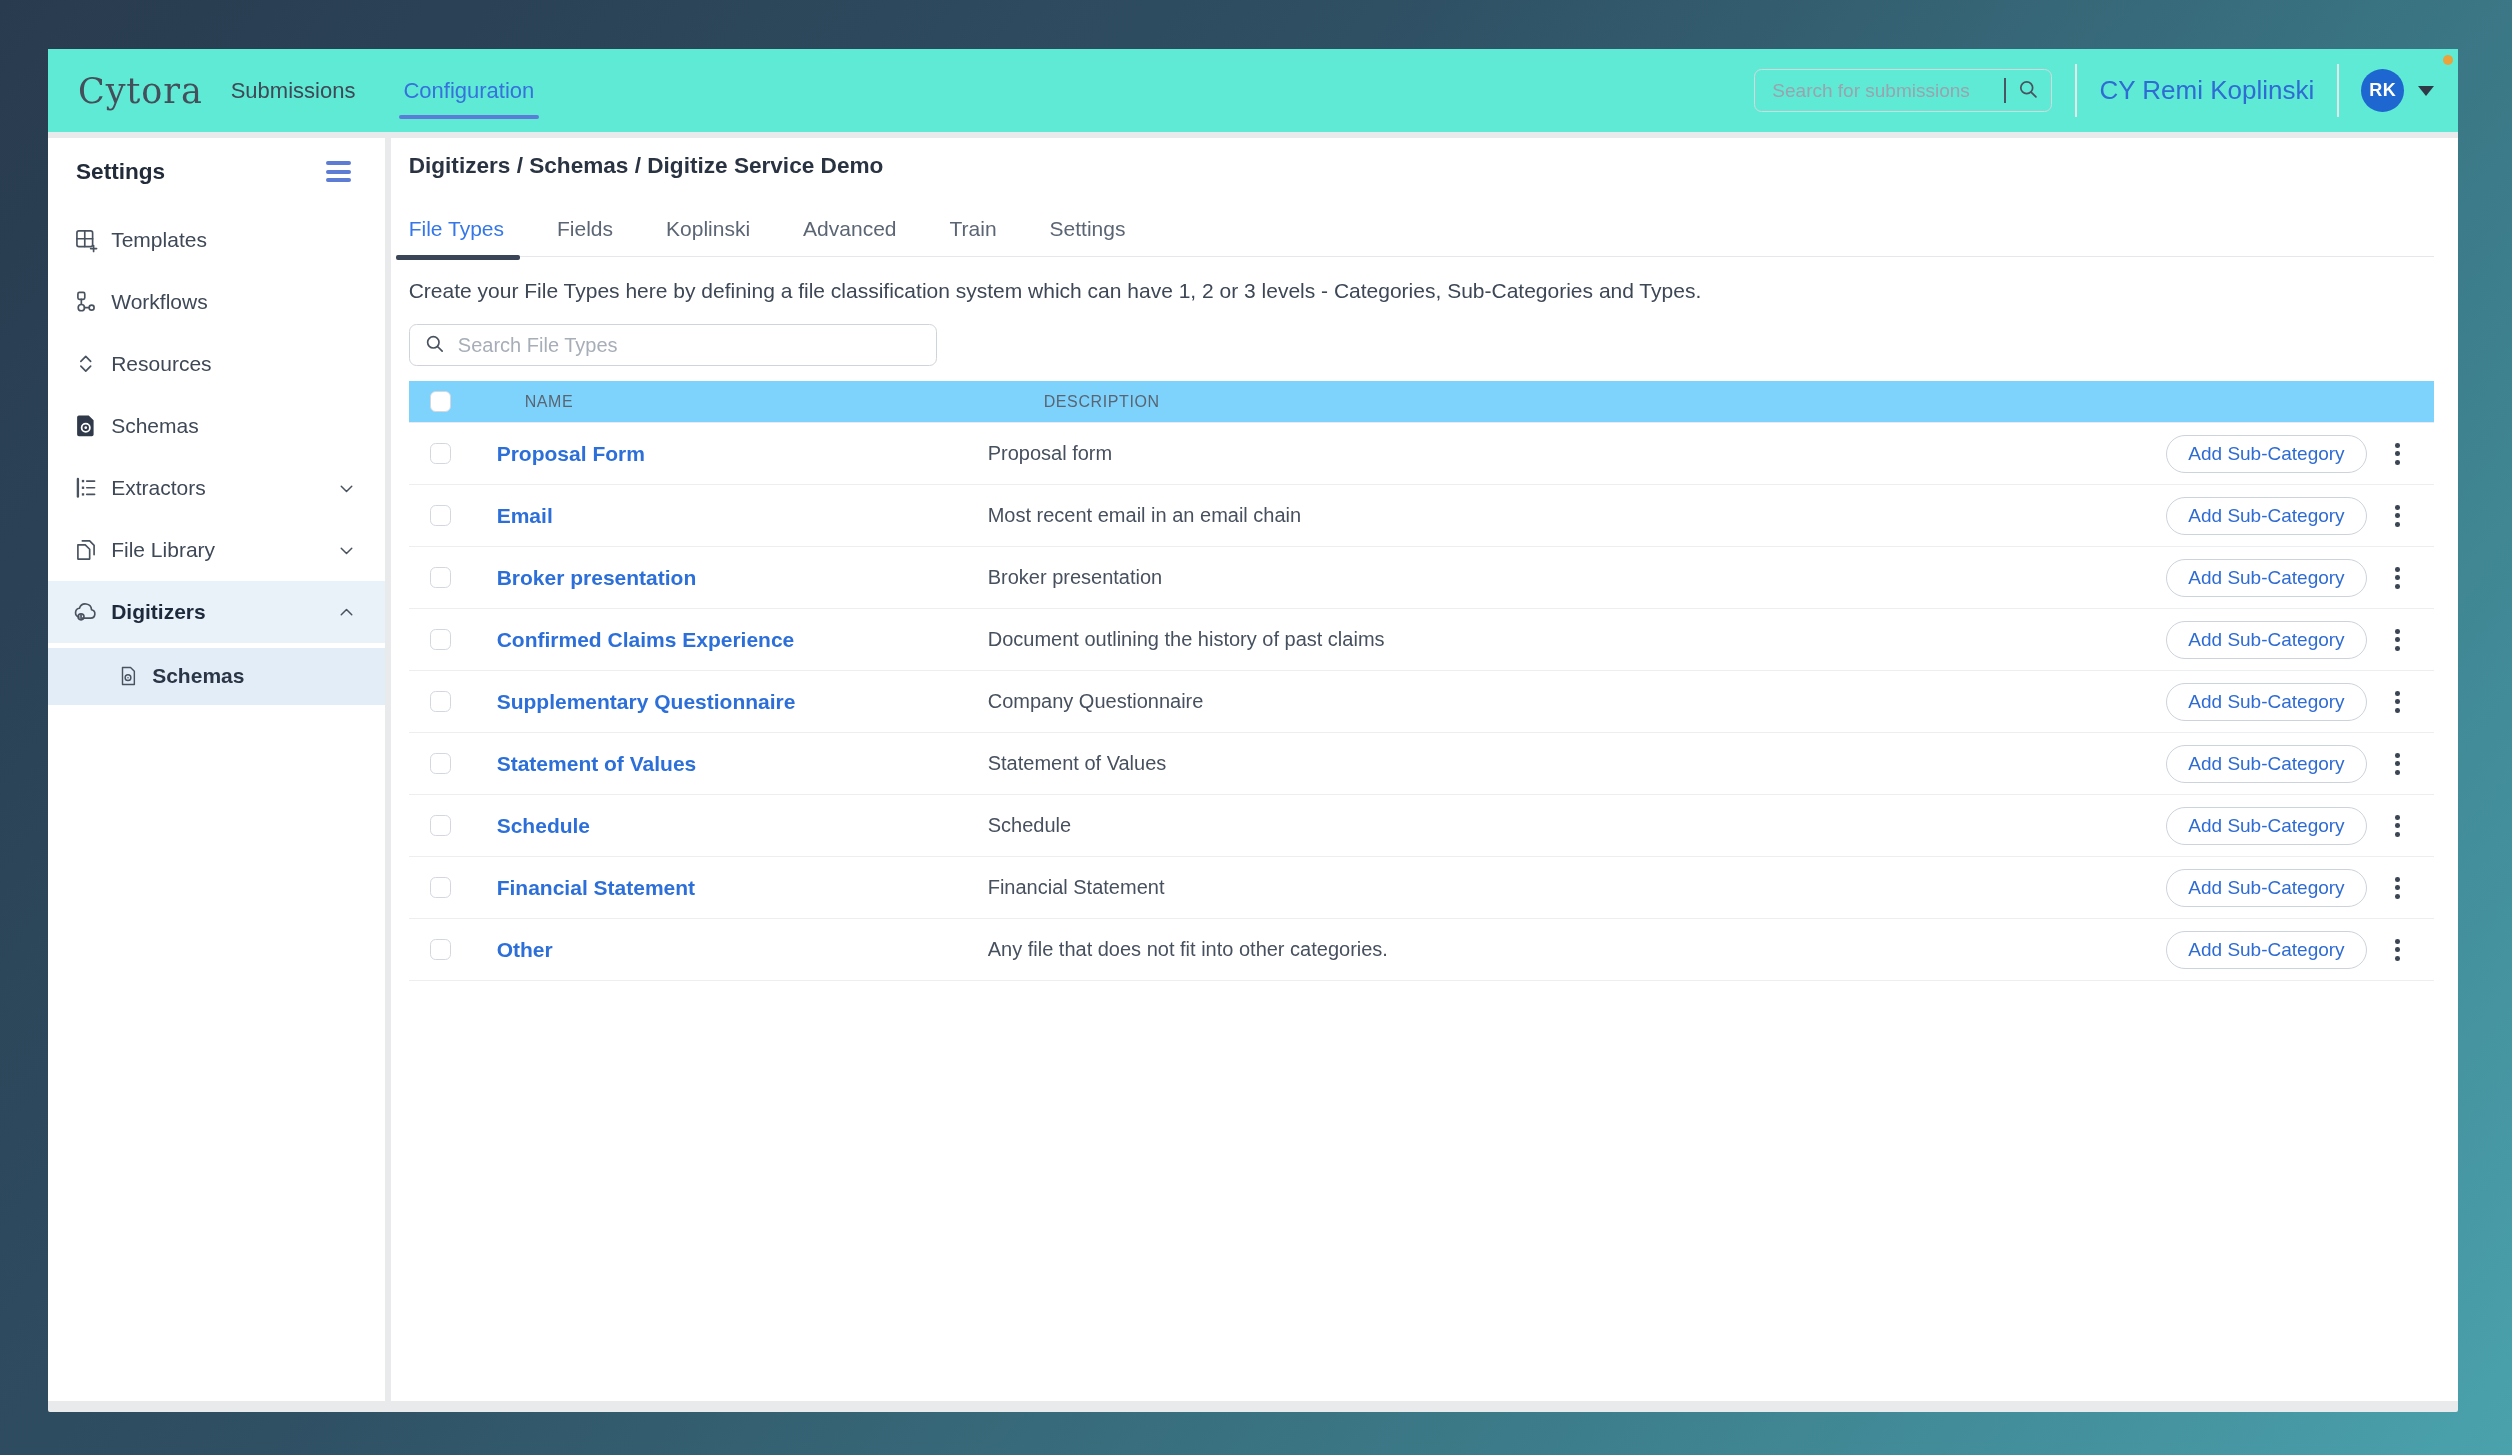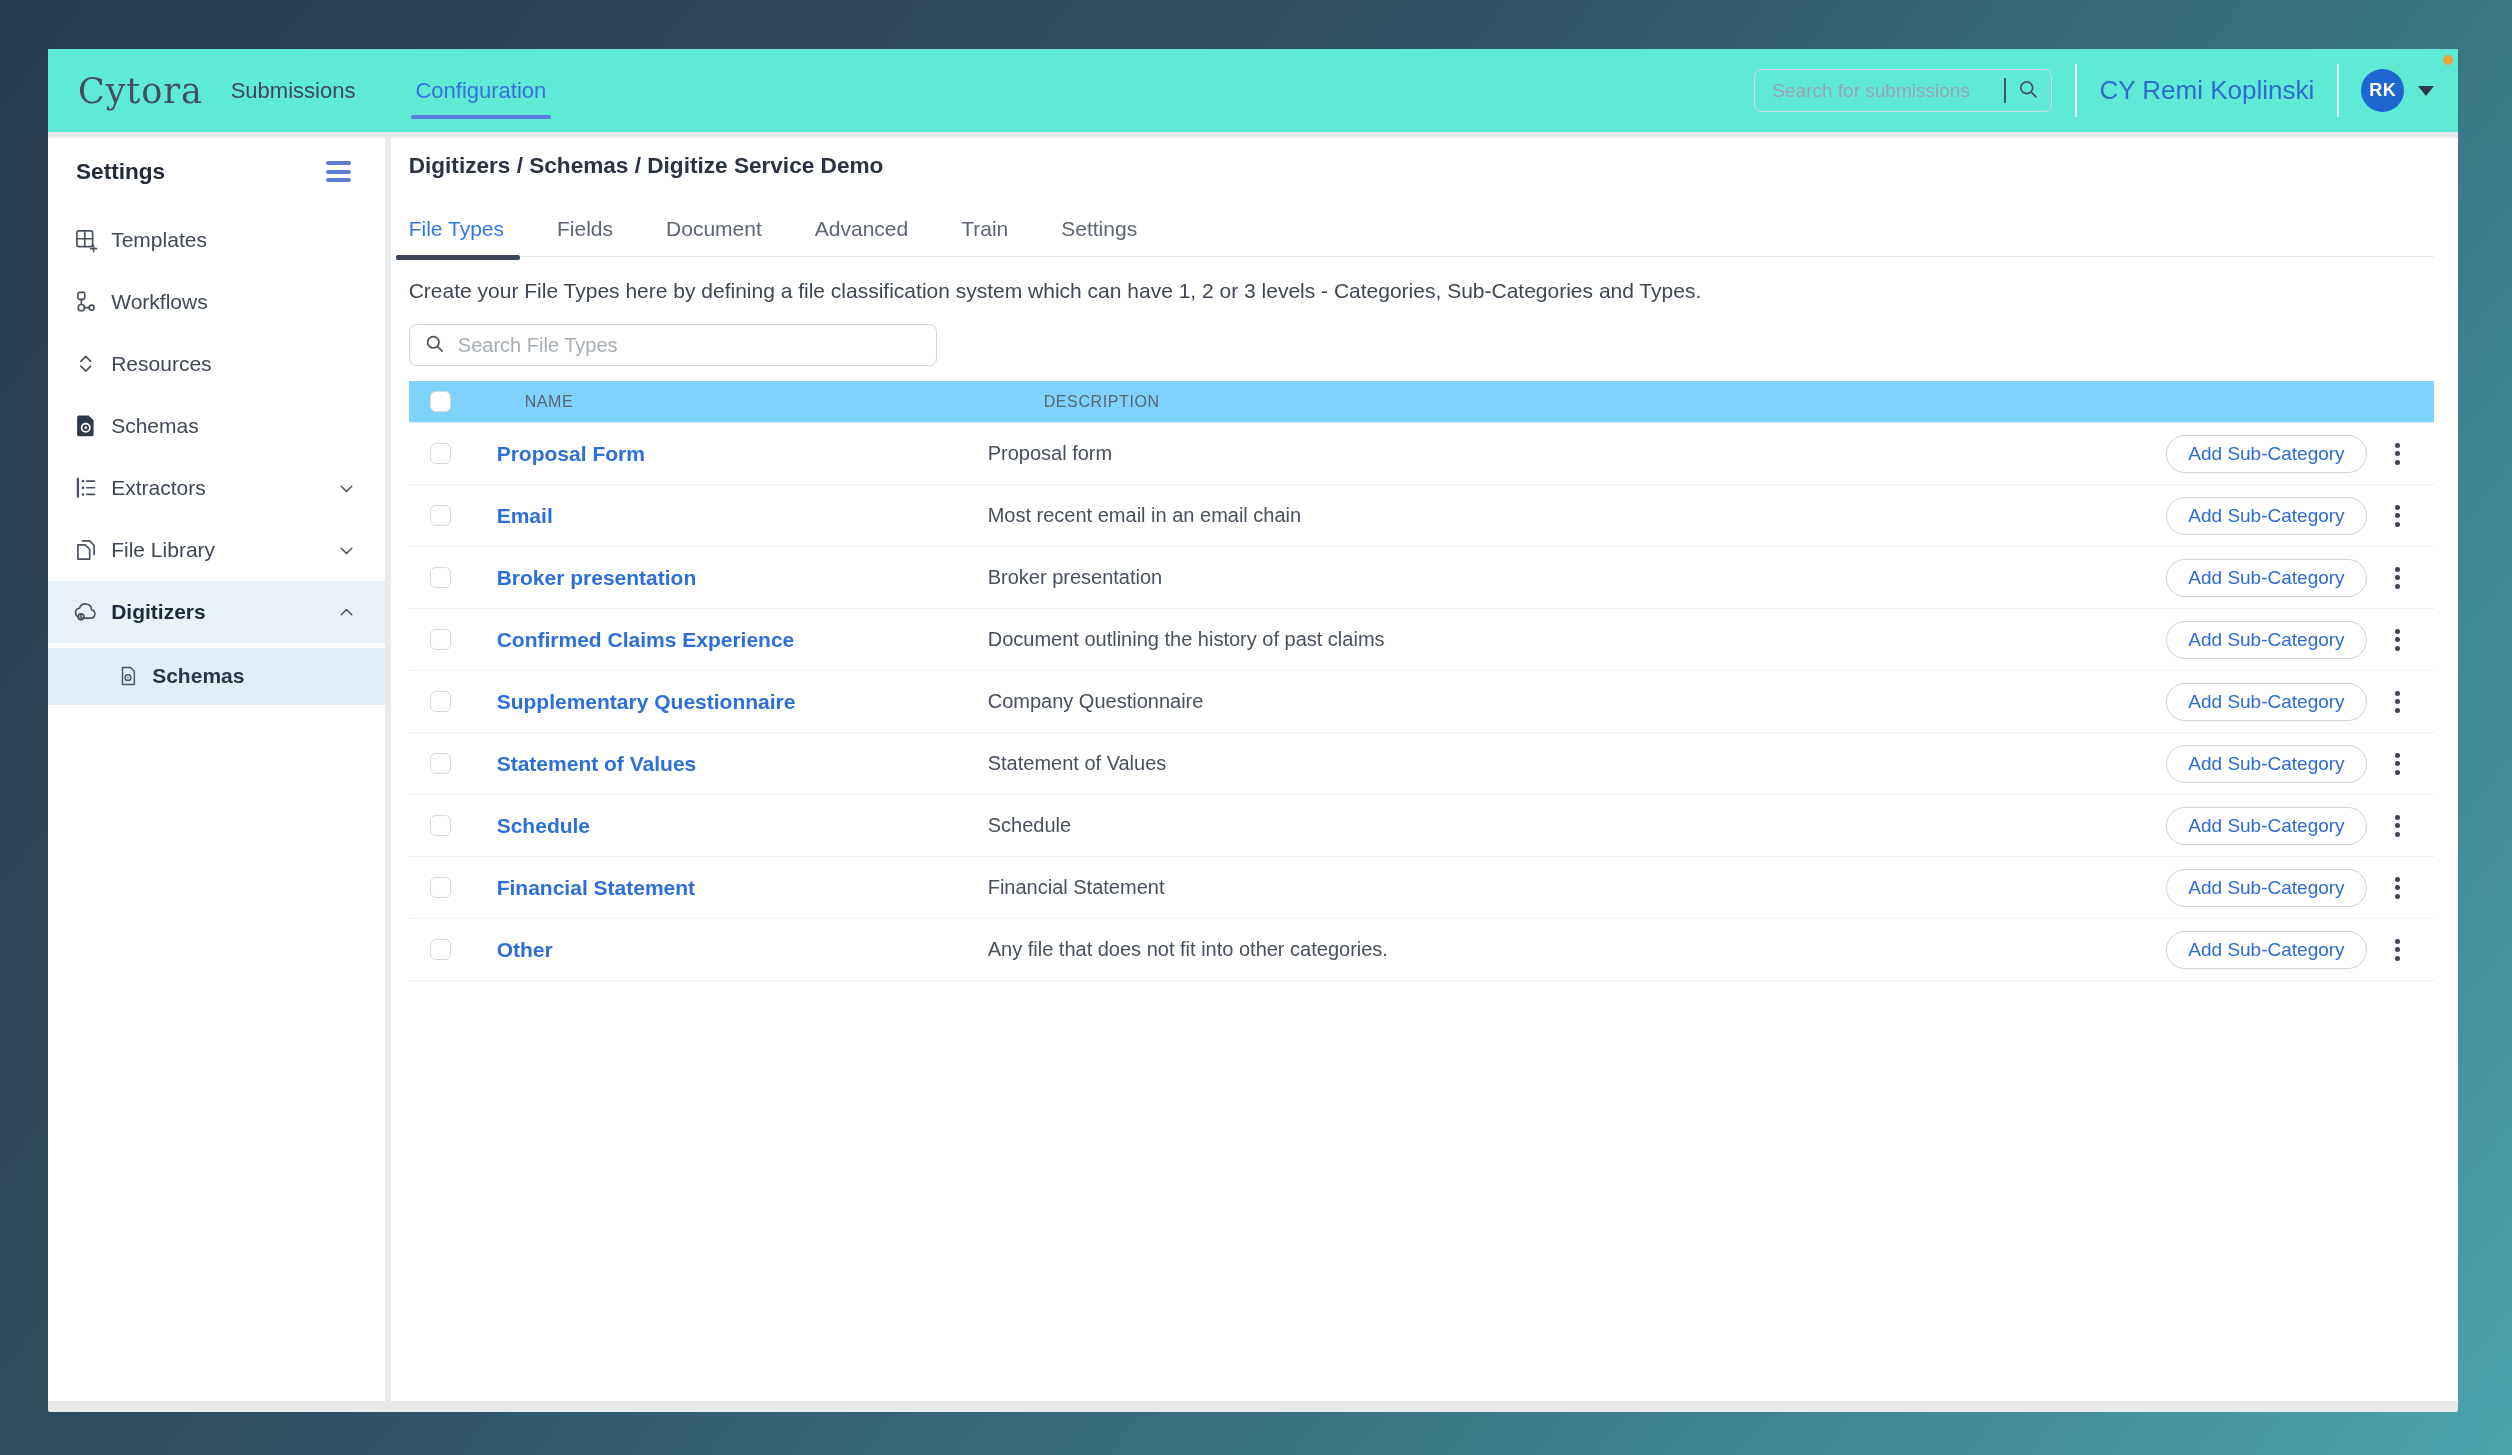--- a/index.html
+++ b/index.html
@@ -11,21 +11,21 @@
   }
   .window{
     position:absolute;left:48px;top:49px;width:2410px;height:1363px;
     background:#e8eaec;display:flex;flex-direction:column;border-radius:1.9px;
   }
   .notif-dot{position:absolute;top:5.7px;right:4.7px;width:10.4px;height:10.4px;border-radius:50%;z-index:5;}
 
   
   .app-header{height:83px;background:#5eead4;display:flex;align-items:center;padding:0 24.5px 0 30px;flex:0 0 auto;}
   .logo{font-family:"DejaVu Serif",serif;font-size:35px;color:#454e5b;letter-spacing:0.9px;}
-  .top-nav{display:flex;align-items:center;margin-left:28px;gap:60px;}
+  .top-nav{display:flex;align-items:center;margin-left:28px;gap:48px;}
   .top-nav-item{font-size:22px;color:#3f4856;position:relative;cursor:pointer;white-space:nowrap;}
   .top-nav-item.active{color:#3671dd;}
   .top-nav-item.active::after{content:'';position:absolute;left:-4.7px;right:-4.7px;bottom:-15px;height:3.8px;border-radius:1.9px;background:#5b7cd8;}
   .header-right{margin-left:auto;display:flex;align-items:center;}
   .hdr-search{width:298px;height:43px;border:1.9px solid #d5d9de;border-radius:7.5px;display:flex;align-items:center;padding:0 11.3px 0 15px;box-sizing:border-box;}
   .hdr-search input{border:none;outline:none;flex:1;font-size:19px;color:#3f4856;font-family:"Liberation Sans",sans-serif;background:transparent;min-width:0;}
   .hdr-search input::placeholder{color:#9aa3ae;}
   .hdr-search .input-divider{width:1.9px;height:24.5px;background:#4a5563;margin:0 9.4px 0 5.7px;flex:0 0 auto;}
   .v-divider{width:1.9px;height:53px;background:#e3e6ea;margin:0 22.6px;flex:0 0 auto;}
   .user-name{font-size:26px;color:#2e6bd3;font-weight:500;white-space:nowrap;}
@@ -240,21 +240,21 @@
 
       </div>
     </div>
 
     <div class="main">
       <div class="breadcrumb">Digitizers / Schemas / Digitize Service Demo</div>
 
       <div class="tabs">
         <div class="tab active">File Types</div>
         <div class="tab">Fields</div>
-        <div class="tab">Document</div>
+        <div class="tab">Koplinski</div>
         <div class="tab">Advanced</div>
         <div class="tab">Train</div>
         <div class="tab">Settings</div>
       </div>
 
       <div class="desc">Create your File Types here by defining a file classification system which can have 1, 2 or 3 levels - Categories, Sub-Categories and Types.</div>
 
       <div class="controls">
         <div class="ft-search">
           <span>

